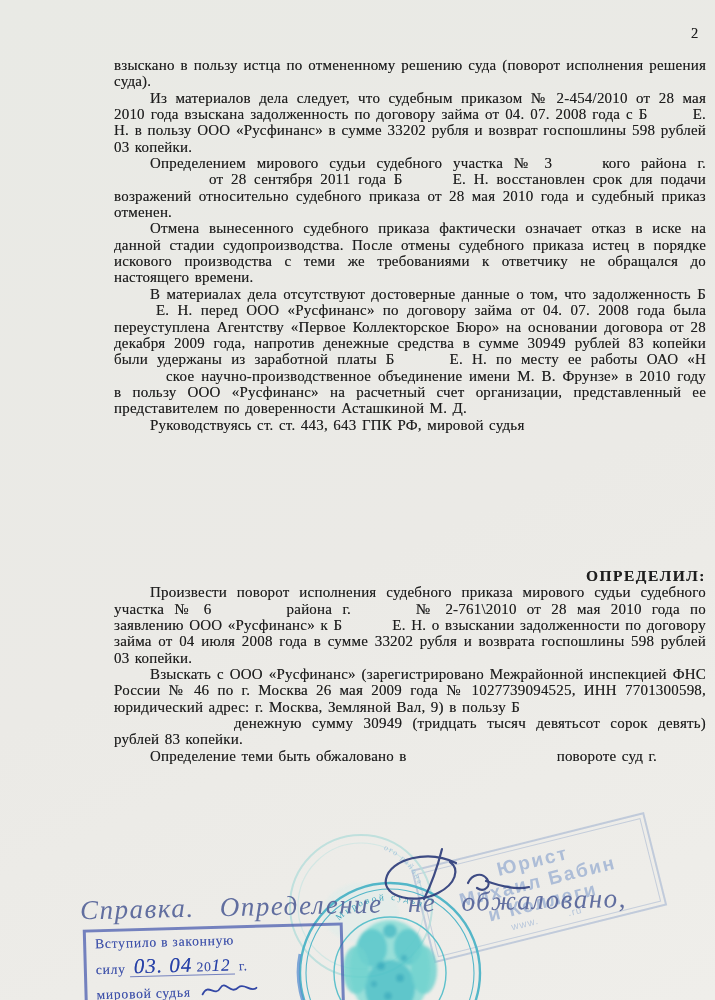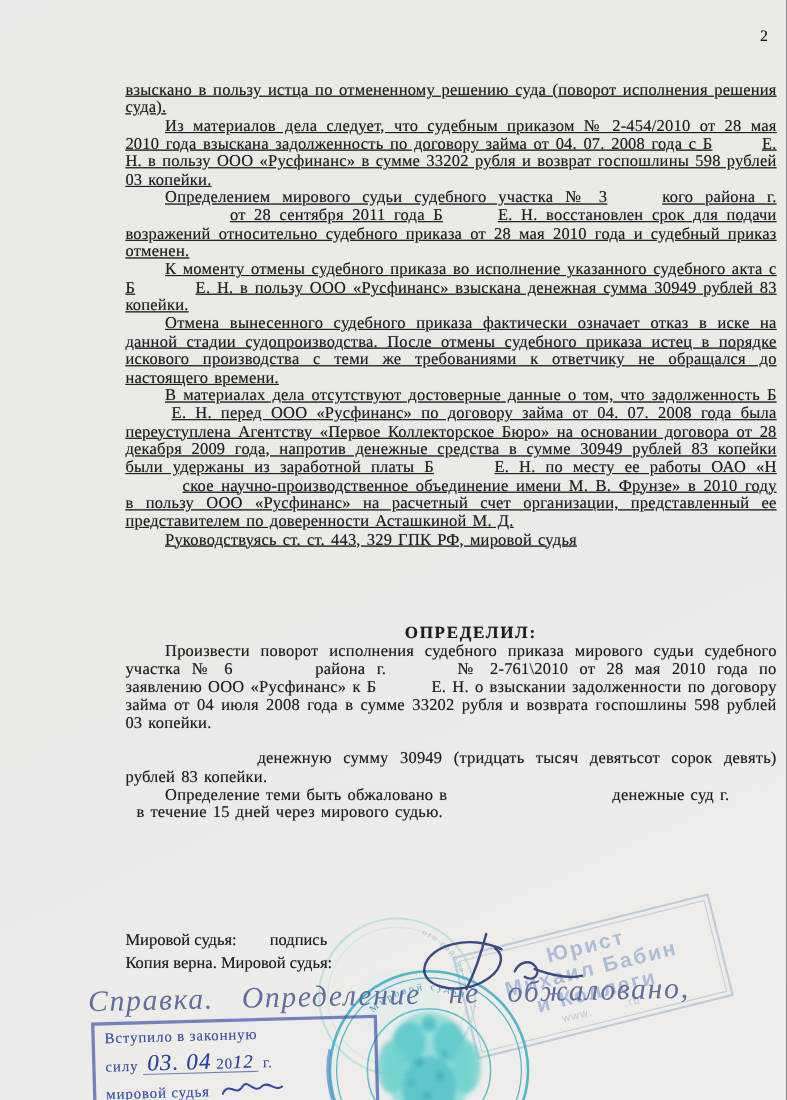--- a/index.html
+++ b/index.html
@@ -7,26 +7,26 @@
     position:relative;width:715px;height:1000px;margin:0 auto;overflow:hidden;
     background:linear-gradient(155deg,#e9eae5 0%,#ebeae6 55%,#efeeea 100%);
     font-family:"Liberation Serif","DejaVu Serif",serif;color:#1e1e1e;
   }
   .pagenum{position:absolute;left:691px;top:25px;font-size:14.5px;text-shadow:0 0 .6px rgba(25,25,25,.6);}
   .flow{
     position:absolute;left:114px;width:592px;text-align:justify;
     font-size:15px;line-height:16.35px;letter-spacing:.2px;word-spacing:1.5px;
     text-shadow:0 0 .65px rgba(25,25,25,.55);
   }
-  .flowA{top:74px;text-decoration:underline;}
+  .flowA{top:57px;}
   .flowB{top:568px;}
   .flow p{margin:0;text-indent:36px;}
   .flow p.noind{text-indent:0;}
   .gap{display:inline-block;height:2px;}
-  .opr{margin:15px 0;text-align:center;font-weight:bold;font-size:15.5px;letter-spacing:1.5px;text-indent:0;}
+  .opr{margin:15px 0;text-align:right;font-weight:bold;font-size:15.5px;letter-spacing:1.5px;text-indent:0;}
   .sig{position:absolute;left:114px;top:845px;font-size:15px;line-height:20.5px;text-shadow:0 0 .65px rgba(25,25,25,.55);}
   
   .wm{
     position:absolute;left:404px;top:812px;width:236px;height:92px;
     transform:rotate(-14deg);transform-origin:100% 0;
     border:2px solid rgba(152,172,206,.55);opacity:.95;
   }
   .wm-inner{
     position:absolute;inset:3px;border:1px solid rgba(152,172,206,.5);
     display:flex;flex-direction:column;align-items:center;justify-content:center;gap:1px;
@@ -64,31 +64,30 @@
 <body>
 
 <div class="page">
 
   <div class="pagenum">2</div>
 
   <div class="flow flowA">
     <p class="noind"><span>взыскано в пользу истца по отмененному решению суда (поворот исполнения решения суда).</span></p>
     <p><span>Из материалов дела следует, что судебным приказом № 2-454/2010 от 28 мая 2010 года взыскана задолженность по договору займа от 04. 07. 2008 года с Б</span><span class="gap" style="width:45px"></span><span>Е. Н. в пользу ООО «Русфинанс» в сумме 33202 рубля и возврат госпошлины 598 рублей 03 копейки.</span></p>
     <p><span>Определением мирового судьи судебного участка № 3</span><span class="gap" style="width:50px"></span><span>кого района г.</span><span class="gap" style="width:95px"></span><span>от 28 сентября 2011 года Б</span><span class="gap" style="width:50px"></span><span>Е. Н. восстановлен срок для подачи возражений относительно судебного приказа от 28 мая 2010 года  и судебный приказ отменен.</span></p>
-    <p><span>К моменту  отмены судебного приказа  во исполнение указанного судебного акта с Б</span><span class="gap" style="width:55px"></span><span>Е. Н.  в пользу ООО «Русфинанс» взыскана денежная сумма 30949 рублей 83 копейки.</span></p>
     <p><span>Отмена вынесенного судебного приказа  фактически означает  отказ в иске на данной стадии судопроизводства. После отмены судебного приказа  истец в порядке искового производства с теми же требованиями к ответчику не обращался до настоящего времени.</span></p>
     <p><span>В материалах дела отсутствуют достоверные данные о том, что задолженность Б</span><span class="gap" style="width:42px"></span><span>Е. Н. перед ООО «Русфинанс» по договору займа от 04. 07. 2008 года была переуступлена  Агентству «Первое Коллекторское Бюро» на основании договора от 28 декабря 2009 года, напротив денежные средства в сумме 30949 рублей 83 копейки были удержаны из заработной платы Б</span><span class="gap" style="width:55px"></span><span>Е. Н. по месту ее работы ОАО «Н</span><span class="gap" style="width:52px"></span><span>ское научно-производственное объединение имени М. В. Фрунзе» в 2010 году в пользу ООО «Русфинанс» на расчетный счет организации, представленный ее представителем по доверенности Асташкиной М. Д.</span></p>
-    <p><span>Руководствуясь ст. ст. 443, 329 ГПК РФ, мировой судья</span></p>
+    <p><span>Руководствуясь ст. ст. 443, 643 ГПК РФ, мировой судья</span></p>
   </div>
 
   <div class="flow flowB">
     <p class="opr">ОПРЕДЕЛИЛ:</p>
     <p><span>Произвести поворот  исполнения судебного приказа мирового судьи судебного участка № 6</span><span class="gap" style="width:75px"></span><span>района г.</span><span class="gap" style="width:60px"></span><span>№ 2-761\2010 от 28 мая 2010 года  по заявлению ООО «Русфинанс» к Б</span><span class="gap" style="width:50px"></span><span>Е. Н. о взыскании задолженности по договору займа от 04 июля 2008 года в сумме 33202 рубля  и возврата госпошлины 598 рублей 03 копейки.</span></p>
-    <p><br><span class="gap" style="width:120px"></span><span>денежную сумму 30949 (тридцать тысяч девятьсот сорок девять) рублей 83 копейки.</span></p>
-    <p><span>Определение теми быть обжаловано в</span><span class="gap" style="width:150px"></span><span>денежные суд г.</span><br><span class="gap" style="width:10px"></span><span>в течение 15 дней через мирового судью.</span></p>
+    <p><span>Взыскать с ООО «Русфинанс» (зарегистрировано Межрайонной инспекцией ФНС России № 46 по г. Москва 26 мая 2009 года № 1027739094525,  ИНН 7701300598, юридический адрес: г. Москва, Земляной Вал, 9) в пользу Б</span><br><span class="gap" style="width:120px"></span><span>денежную сумму 30949 (тридцать тысяч девятьсот сорок девять) рублей 83 копейки.</span></p>
+    <p><span>Определение теми быть обжаловано в</span><span class="gap" style="width:150px"></span><span>повороте суд г.</span><br><span class="gap" style="width:10px"></span></p>
   </div>
 
   <div class="wm">
     <div class="wm-inner">
       <span class="wm-l">Юрист</span>
       <span class="wm-l">Михаил Бабин</span>
       <span class="wm-l">и Коллеги</span>
       <span class="wm-url">www.        .ru</span>
     </div>
   </div>
@@ -125,24 +124,20 @@
         <circle cx="150" cy="160" r="4" fill="#2fa7bb" opacity="0.8"></circle>
         <circle cx="138" cy="178" r="4" fill="#2fa7bb" opacity="0.7"></circle>
         <circle cx="124" cy="166" r="3" fill="#2fa7bb" opacity="0.7"></circle>
         <circle cx="154" cy="140" r="3" fill="#2fa7bb" opacity="0.7"></circle>
       </g>
       <text font-size="9" fill="#2f9fb8" letter-spacing="2.5" font-family="Liberation Serif,serif"><textPath href="#arcA" startOffset="58">Мировой судья</textPath></text>
       <text font-size="8.5" fill="#2f9fb8" letter-spacing="2" font-family="Liberation Serif,serif" opacity="0.85"><textPath href="#arcB" startOffset="30">судебного участка</textPath></text>
     </g>
   </svg>
 
-  <div class="sig">
-    <div><span>Мировой судья:</span><span class="gap" style="width:30px"></span><span>подпись</span></div>
-    <div>Копия верна. Мировой судья:</div>
-  </div>
 
   <svg class="judgesig" width="170" height="100" viewBox="0 0 170 100">
     <g fill="none" stroke="#2b3a79" stroke-width="2.2" stroke-linecap="round" opacity="0.9">
       <path d="M 88,20 C 60,6 22,16 18,36 C 14,54 48,62 70,50 C 88,41 92,26 82,19"></path>
       <path d="M 74,6 C 70,22 64,40 56,56"></path>
       <path d="M 100,40 C 104,31 114,29 119,36 C 124,43 116,50 109,45"></path>
       <path d="M 118,38 C 132,43 150,47 161,44"></path>
     </g>
   </svg>
 

